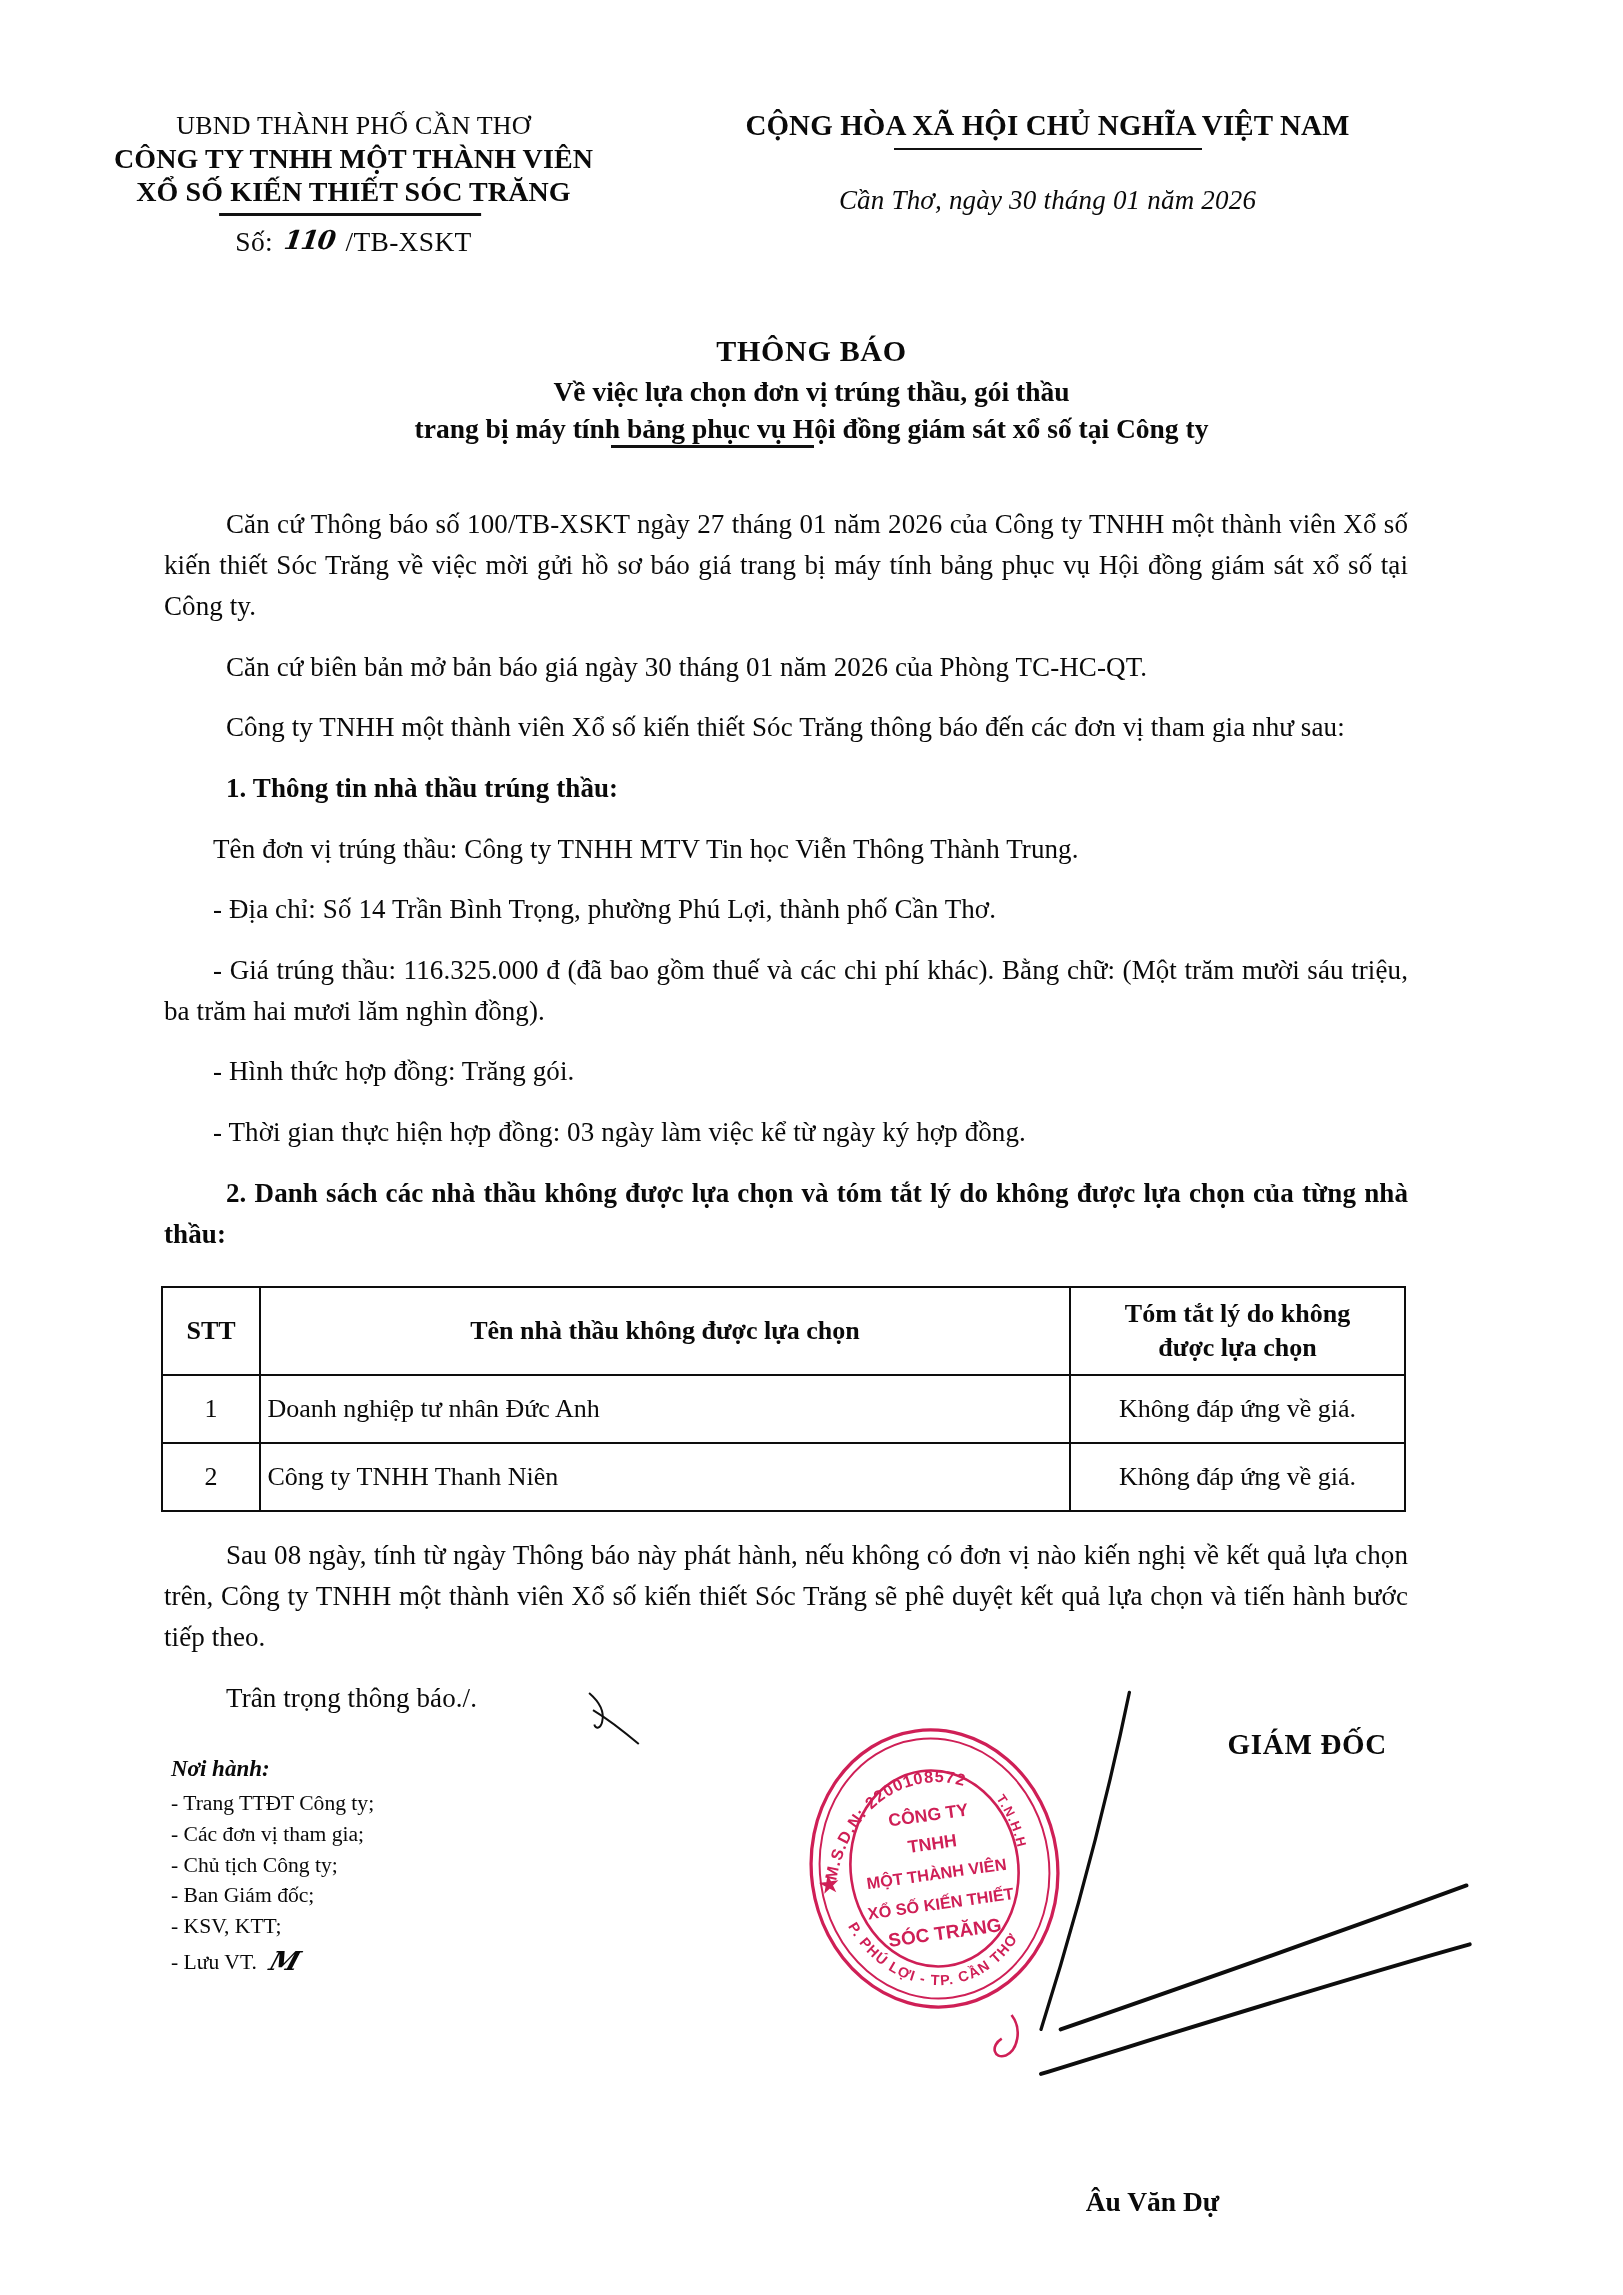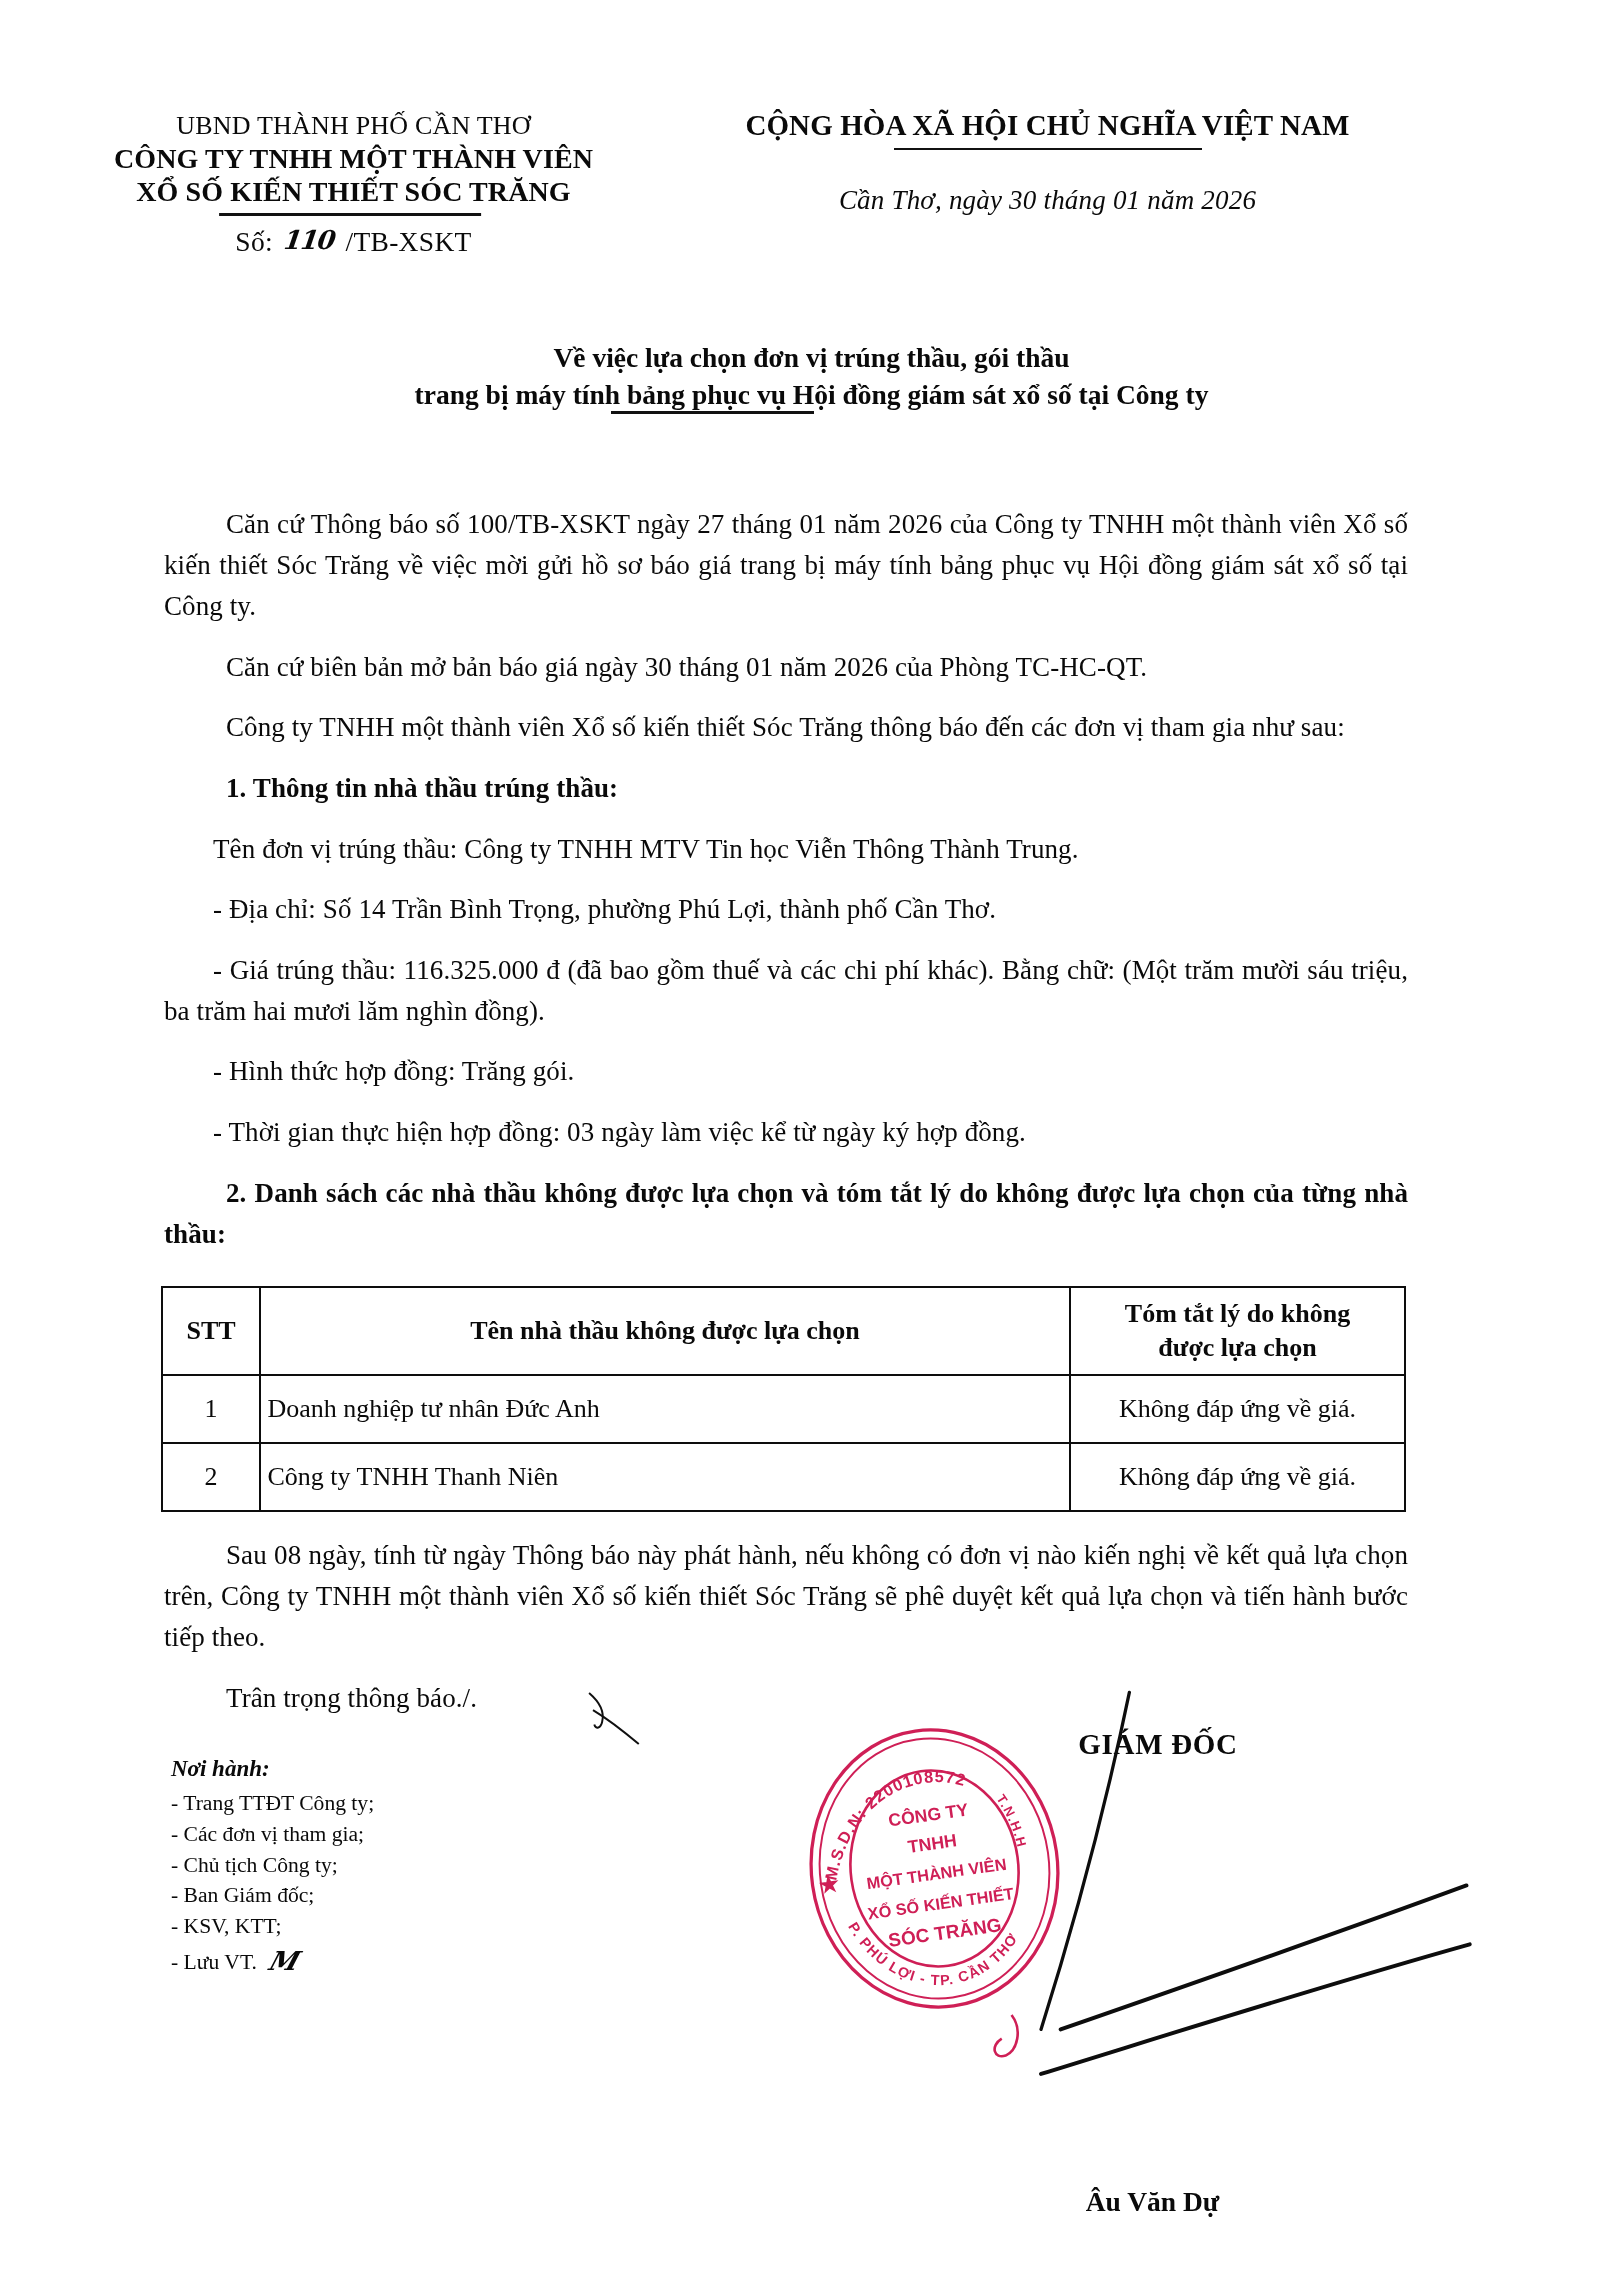--- a/index.html
+++ b/index.html
@@ -90,21 +90,21 @@
   .sign-area { position:absolute; top:1728px; left:0; right:0; height:524px; }
   .recipients { position:absolute; left:171px; top:25px; font-size:21.6px; line-height:1.42; }
   .recipients .rt { font-weight:bold; font-style:italic; font-size:23px; margin-bottom:2.6px; }
   .recip-item { white-space:nowrap; }
   .vt-sig {
     display:inline-block; font-family:"DejaVu Serif", serif; font-style:italic;
     font-weight:bold; font-size:26px; transform:skewX(-18deg) translateY(1.3px);
     letter-spacing:-3.9px; margin-left:9.2px;
   }
 
-  .sig-block { position:absolute; left:929px; top:0; width:458px; text-align:center; }
+  .sig-block { position:absolute; left:929px; top:0; width:458px; text-align:right; }
   .sig-title { font-size:29px; font-weight:bold; letter-spacing:0.7px; }
   .sig-name { position:absolute; left:943px; top:458px; width:419px; text-align:center;
               font-size:27.5px; font-weight:bold; }
 
   
   .strokes { position:absolute; left:753px; top:-39px; width:720px; height:419px; pointer-events:none; }
 
   
   .flourish { position:absolute; left:576px; top:1681px; width:85px; height:79px; }
 
@@ -131,20 +131,21 @@
     </div>
 
     <div class="hdr-right">
       <div class="nation-line1">CỘNG HÒA XÃ HỘI CHỦ NGHĨA VIỆT NAM</div>
       <div class="rule rule-right"></div>
       <div class="date-line">Cần Thơ, ngày 30 tháng 01 năm 2026</div>
     </div>
   </div>
 
   <div class="title-block">
+    <div class="t-main">THÔNG BÁO</div>
     <div class="t-sub1">Về việc lựa chọn đơn vị trúng thầu, gói thầu</div>
     <div class="t-sub2">
       <span>trang bị máy tính bảng phục vụ Hội đồng giám sát xổ số tại Công ty</span>
       <span class="t-underline"></span>
     </div>
   </div>
 
   <div class="body-col">
     <p class="para">Căn cứ Thông báo số 100/TB-XSKT ngày 27 tháng 01 năm 2026 của Công ty TNHH một thành viên Xổ số kiến thiết Sóc Trăng về việc mời gửi hồ sơ báo giá trang bị máy tính bảng phục vụ Hội đồng giám sát xổ số tại Công ty.</p>
     <p class="para">Căn cứ biên bản mở bản báo giá ngày 30 tháng 01 năm 2026 của Phòng TC-HC-QT.</p>

